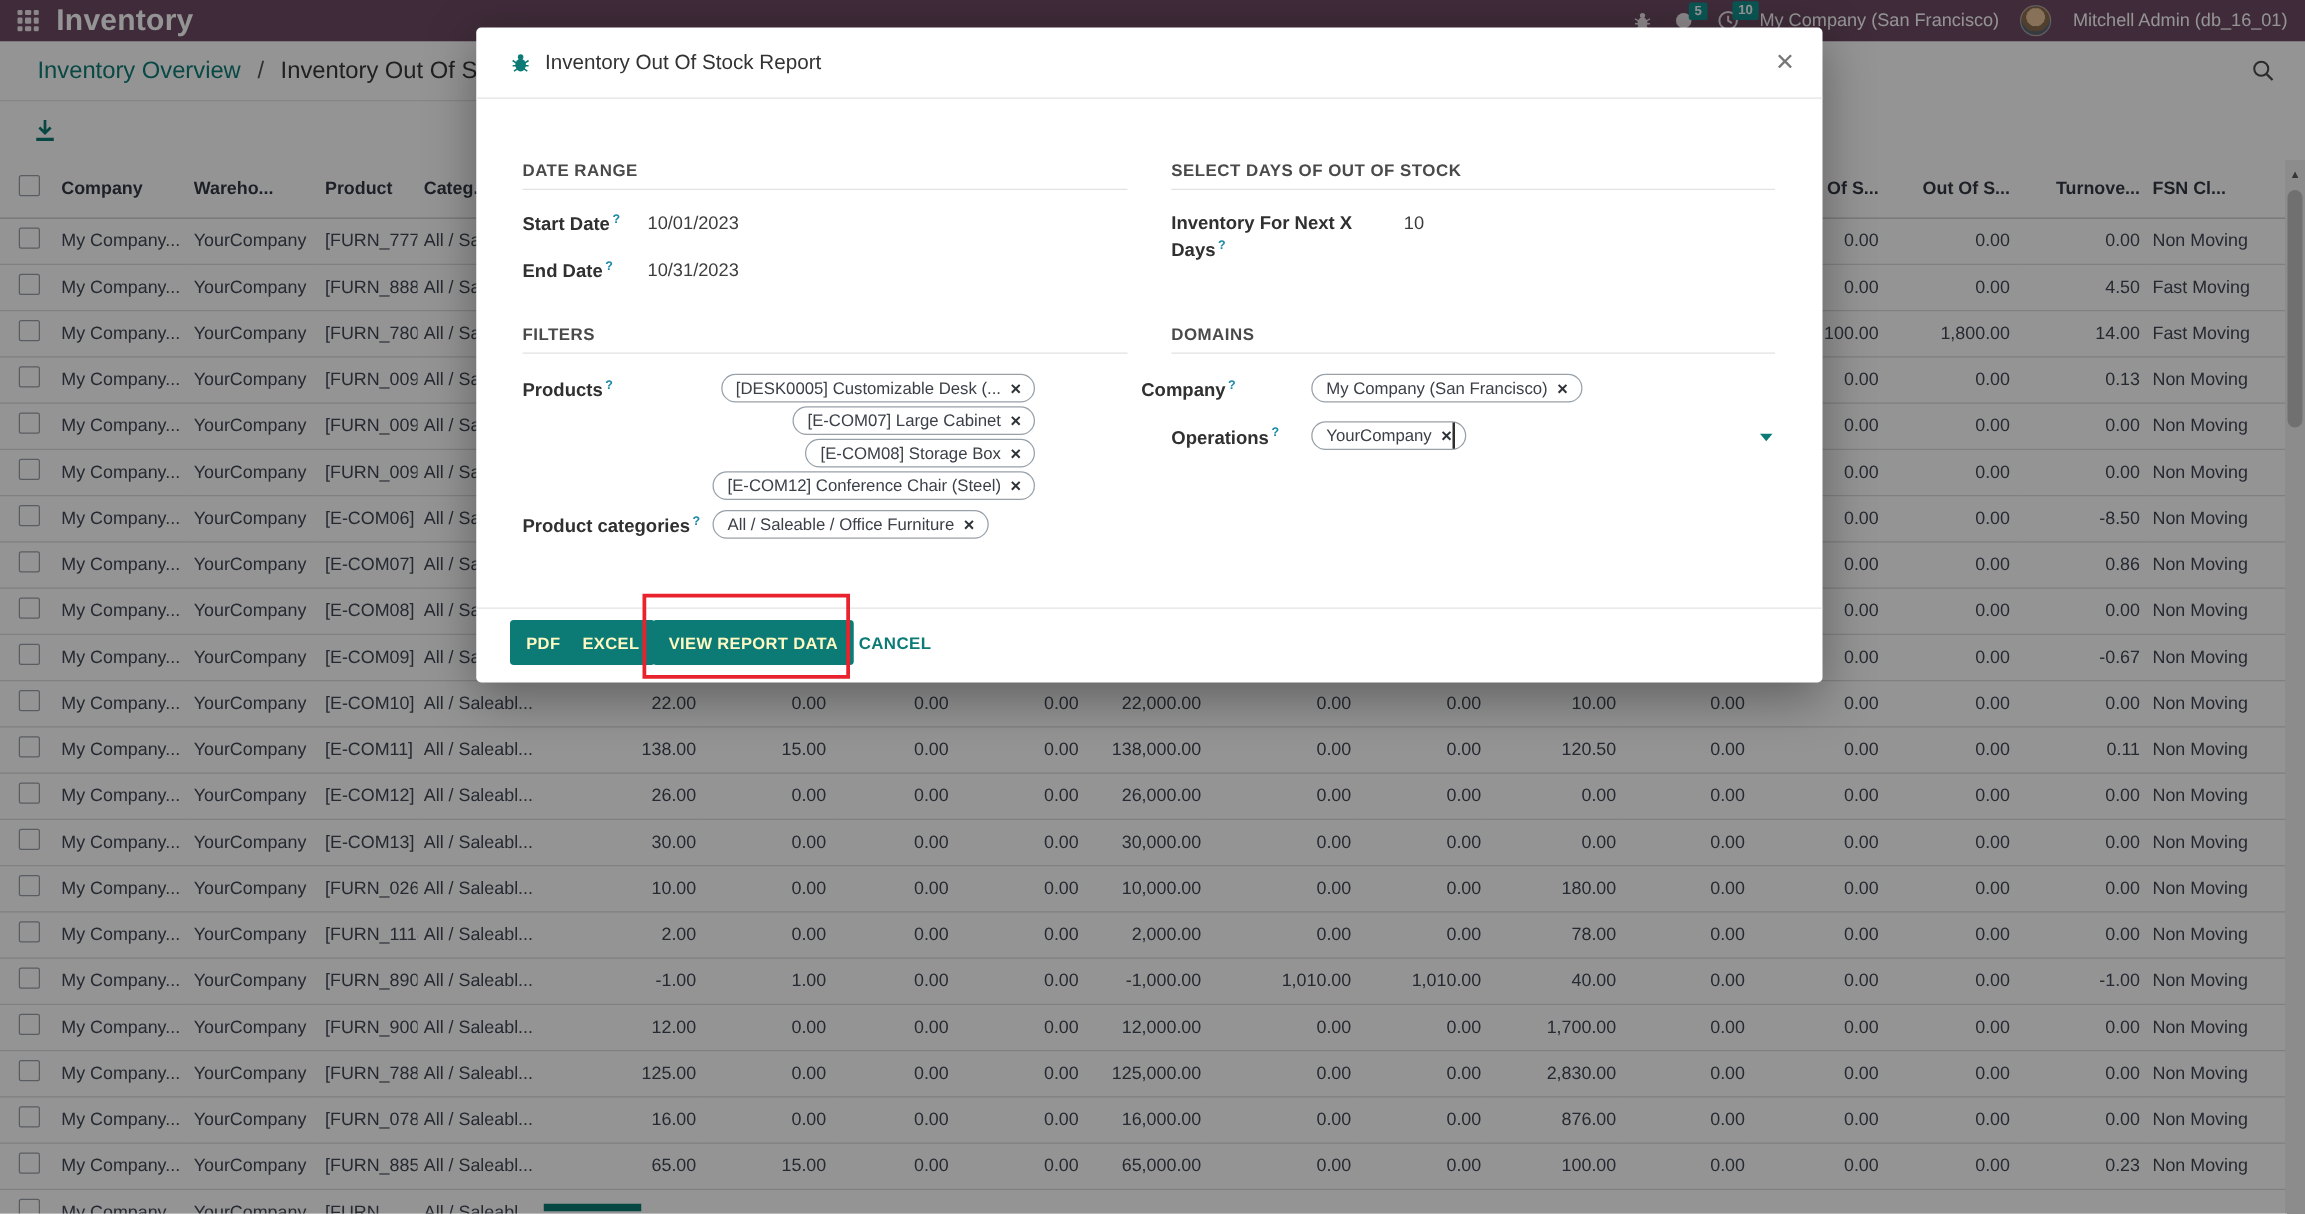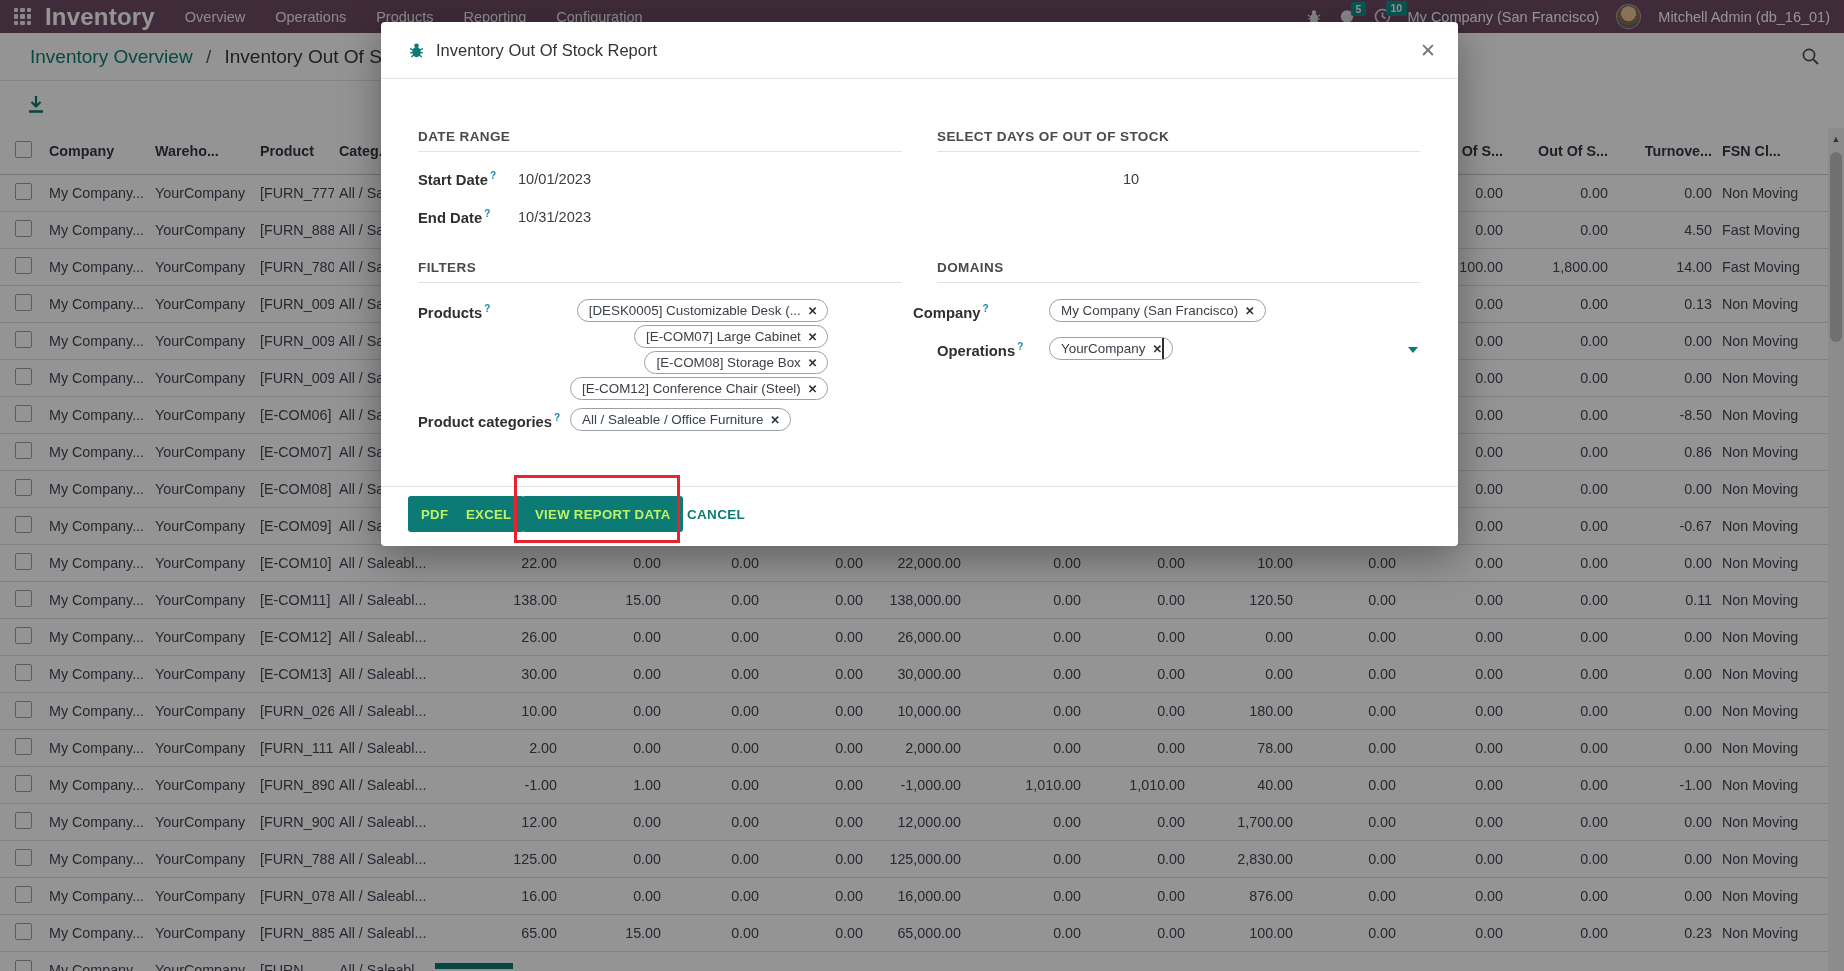--- a/index.html
+++ b/index.html
@@ -79,21 +79,21 @@
   .tag { display:inline-flex; align-items:center; border:1px solid #98a0a8; border-radius:999px;
          padding:2px 10px 2px 11px; background:#fff; height:23px; cursor:default; }
   .tag-t { font-size:13.4px; color:#3c4048; }
   .tag-x { font-size:11.5px; font-weight:bold; color:#2f3338; margin-left:7px; cursor:pointer; }
 
   .caret-down { position:absolute; width:0; height:0; border-left:5px solid transparent;
                 border-right:5px solid transparent; border-top:6px solid #0c7b75; cursor:pointer; }
   .text-caret { position:absolute; width:1.5px; height:21px; background:#2e2e2e; }
 
   .modal-footer-rule { position:absolute; left:0; right:0; top:464px; height:1px; background:#e4e4e4; }
-  .btn { position:absolute; top:474px; height:36px; background:#0c7b75; color:#bef264; border:none;
+  .btn { position:absolute; top:474px; height:36px; background:#0c7b75; color:#fef9c3; border:none;
          font-family:inherit; font-size:13.2px; font-weight:bold; letter-spacing:.3px;
          border-radius:3px; cursor:pointer; padding:0 13px; }
   .btn-link { position:absolute; top:474px; height:36px; background:none; border:none; color:#0c7b75;
               font-family:inherit; font-size:13.5px; font-weight:bold; letter-spacing:.3px; cursor:pointer; }
   .red-box { position:absolute; left:514px; top:475px; width:166px; height:68px;
              border:3px solid #e8232d; z-index:60; pointer-events:none; }
 
   svg { display:block; }
 </style>
 </head>
@@ -105,27 +105,20 @@
       <i></i>
       <i></i>
       <i></i>
       <i></i>
       <i></i>
       <i></i>
       <i></i>
       <i></i>
   </div>
   <div class="app-name">Inventory</div>
-  <div class="nav-menu">
-    <span class="nav-item">Overview</span>
-    <span class="nav-item">Operations</span>
-    <span class="nav-item">Products</span>
-    <span class="nav-item">Reporting</span>
-    <span class="nav-item">Configuration</span>
-  </div>
   <div class="nav-right">
     <span class="ibtn">
       <svg width="16" height="16" viewBox="0 0 16 16">
           <ellipse cx="8" cy="9.5" rx="4" ry="4.8" fill="#efe7ec"></ellipse>
           <circle cx="8" cy="3.4" r="2.1" fill="#efe7ec"></circle>
           <path d="M2 6l3 2M2 10h3M3 14l3-2M14 6l-3 2M14 10h-3M13 14l-3-2" stroke="#efe7ec" stroke-width="1.2" fill="none"></path>
         </svg>
     </span>
     <span class="ibtn">
       <svg width="18" height="16" viewBox="0 0 18 16">
@@ -693,20 +686,21 @@
 
   <div class="sec-title" style="left:37px; top:107px;">DATE RANGE</div>
   <div class="sec-rule" style="left:37px; top:129px; width:484px;"></div>
   <div class="fld-label" style="left:37px; top:148px;"><span>Start Date</span><sup class="help">?</sup></div>
   <div class="fld-value" style="left:137px; top:149px;">10/01/2023</div>
   <div class="fld-label" style="left:37px; top:186px;"><span>End Date</span><sup class="help">?</sup></div>
   <div class="fld-value" style="left:137px; top:187px;">10/31/2023</div>
 
   <div class="sec-title" style="left:556px; top:107px;">SELECT DAYS OF OUT OF STOCK</div>
   <div class="sec-rule" style="left:556px; top:129px; width:483px;"></div>
+  <div class="fld-label" style="left:556px; top:148px; width:172px; white-space:normal; line-height:1.35;"><span>Inventory For Next X Days</span><sup class="help">?</sup></div>
   <div class="fld-value" style="left:742px; top:149px;">10</div>
 
   <div class="sec-title" style="left:37px; top:238px;">FILTERS</div>
   <div class="sec-rule" style="left:37px; top:260px; width:484px;"></div>
   <div class="fld-label" style="left:37px; top:281px;"><span>Products</span><sup class="help">?</sup></div>
   <div class="tags-col" style="left:189px; top:277px;" id="product-tags">
       <span class="tag">
         <span class="tag-t">[DESK0005] Customizable Desk (...</span>
         <span class="tag-x">✕</span>
       </span>

